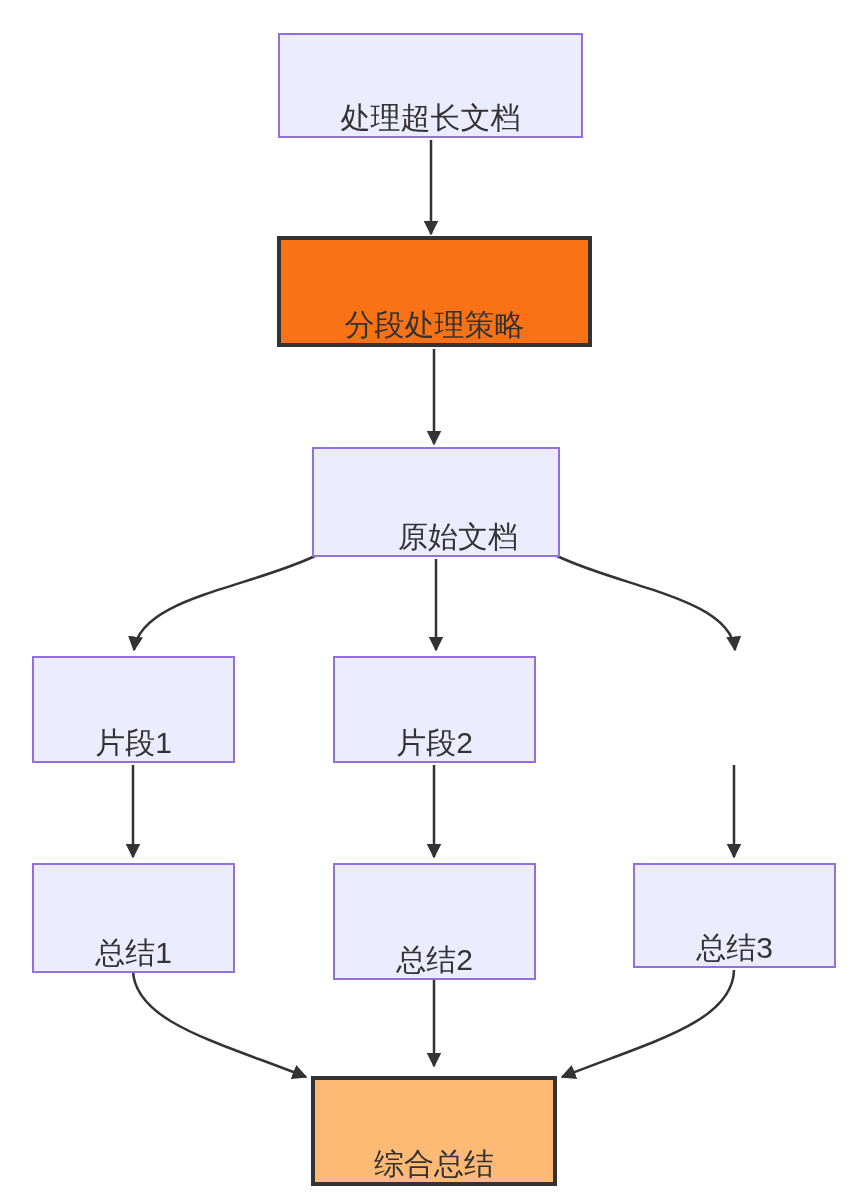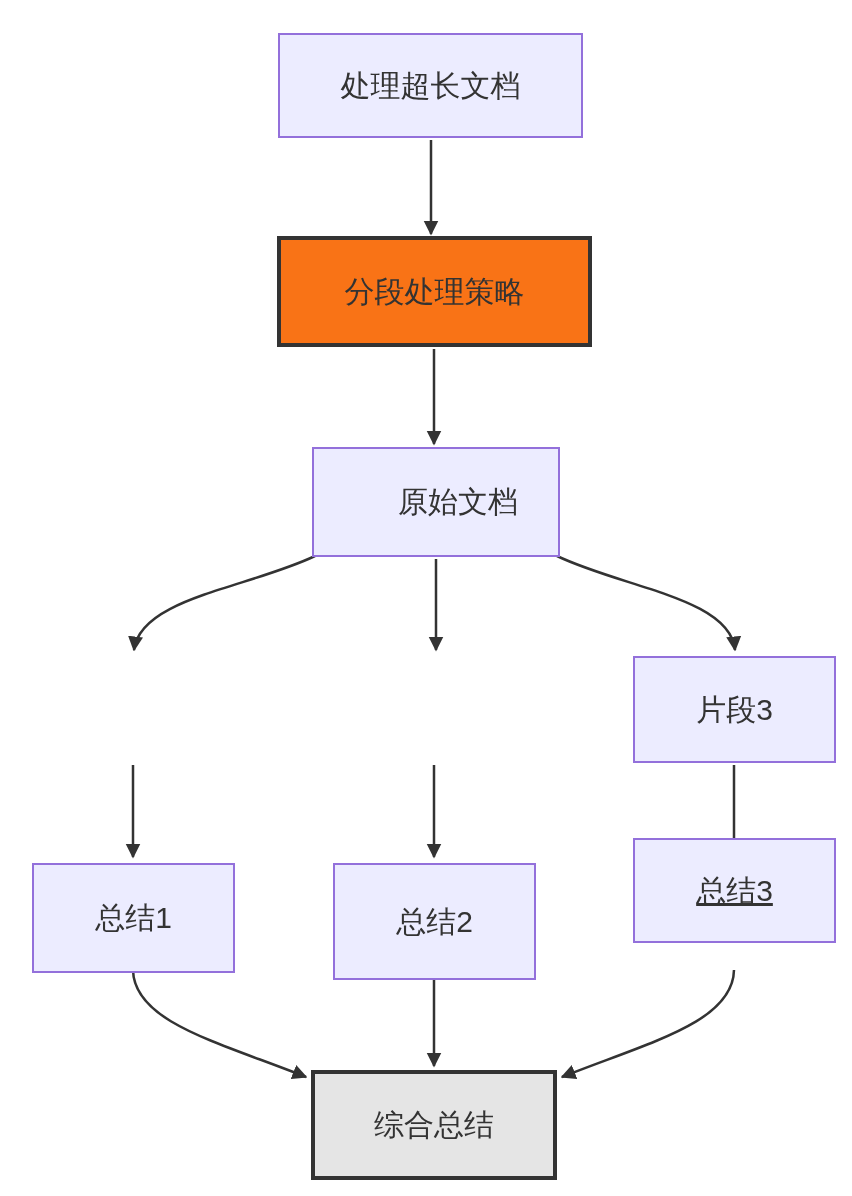--- a/index.html
+++ b/index.html
@@ -20,48 +20,49 @@
     left: 0;
     top: 0;
     width: 852px;
     height: 1196px;
     pointer-events: none;
   }
   .node {
     position: absolute;
     box-sizing: border-box;
     display: flex;
-    align-items: center;
+    align-items: flex-end;
     justify-content: center;
     background: #ECECFF;
     border: 2px solid #9370DB;
     color: #333333;
     font-size: 30px;
     line-height: 1.2;
     text-align: center;
     white-space: nowrap;
   }
   .node.emph-purple {
     background: #f97316;
     border: 4px solid #333333;
   }
   .node.emph-green {
-    background: #e5e5e5;
+    background: #fdba74;
     border: 4px solid #333333;
+    margin-top: 6px;
   }
   
   #node-a { left: 278px; top: 33px;   width: 305px; height: 105px; }
   #node-b { left: 277px; top: 236px;  width: 315px; height: 111px; }
   #node-c { left: 312px; top: 447px;  width: 248px; height: 110px; padding-left: 44px; }
   #node-d { left: 32px;  top: 656px;  width: 203px; height: 107px; }
   #node-e { left: 333px; top: 656px;  width: 203px; height: 107px; }
   #node-f { left: 633px; top: 656px;  width: 203px; height: 107px; }
   #node-g { left: 32px;  top: 863px;  width: 203px; height: 110px; }
   #node-h { left: 333px; top: 863px;  width: 203px; height: 117px; }
-  #node-i { left: 633px; top: 838px;  width: 203px; height: 105px; text-decoration: underline; }
+  #node-i { left: 633px; top: 863px;  width: 203px; height: 105px; }
   #node-j { left: 311px; top: 1070px; width: 246px; height: 110px; }
 </style>
 </head>
 <body>
 
 <div class="canvas">
 
   <svg class="edge-layer" viewBox="0 0 852 1196" xmlns="http://www.w3.org/2000/svg">
     <defs>
       <marker id="arrowhead" markerUnits="userSpaceOnUse" markerWidth="15" markerHeight="16" viewBox="0 0 10 10" refX="9" refY="5" orient="auto">
@@ -88,25 +89,28 @@
   </div>
 
   <div id="node-b" class="node emph-purple">
     <span>分段处理策略</span>
   </div>
 
   <div id="node-c" class="node">
     <span>原始文档</span>
   </div>
 
+  <div id="node-d" class="node">
+    <span>片段1</span>
+  </div>
 
+  <div id="node-e" class="node">
+    <span>片段2</span>
+  </div>
 
-  <div id="node-f" class="node">
-    <span>片段3</span>
-  </div>
 
   <div id="node-g" class="node">
     <span>总结1</span>
   </div>
 
   <div id="node-h" class="node">
     <span>总结2</span>
   </div>
 
   <div id="node-i" class="node">

